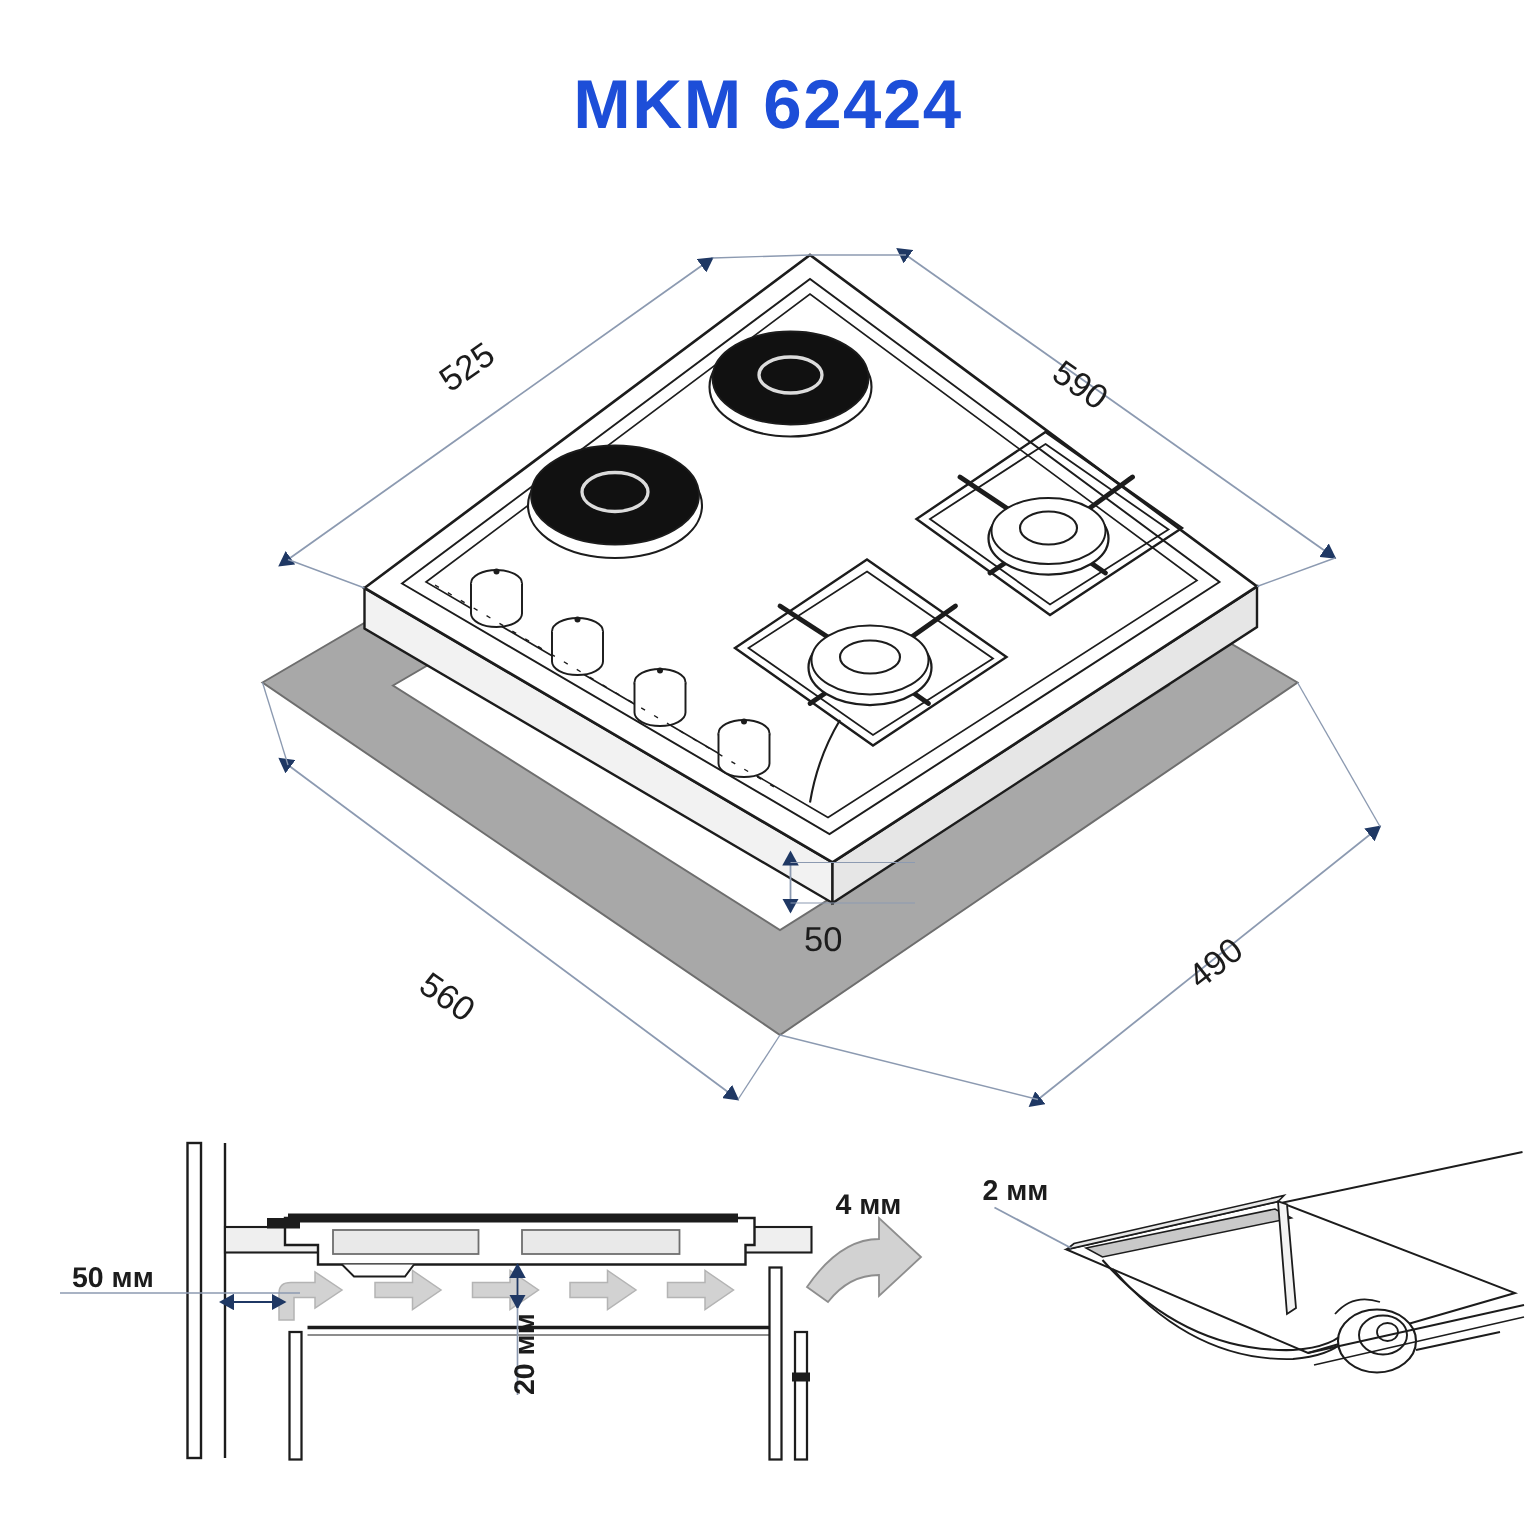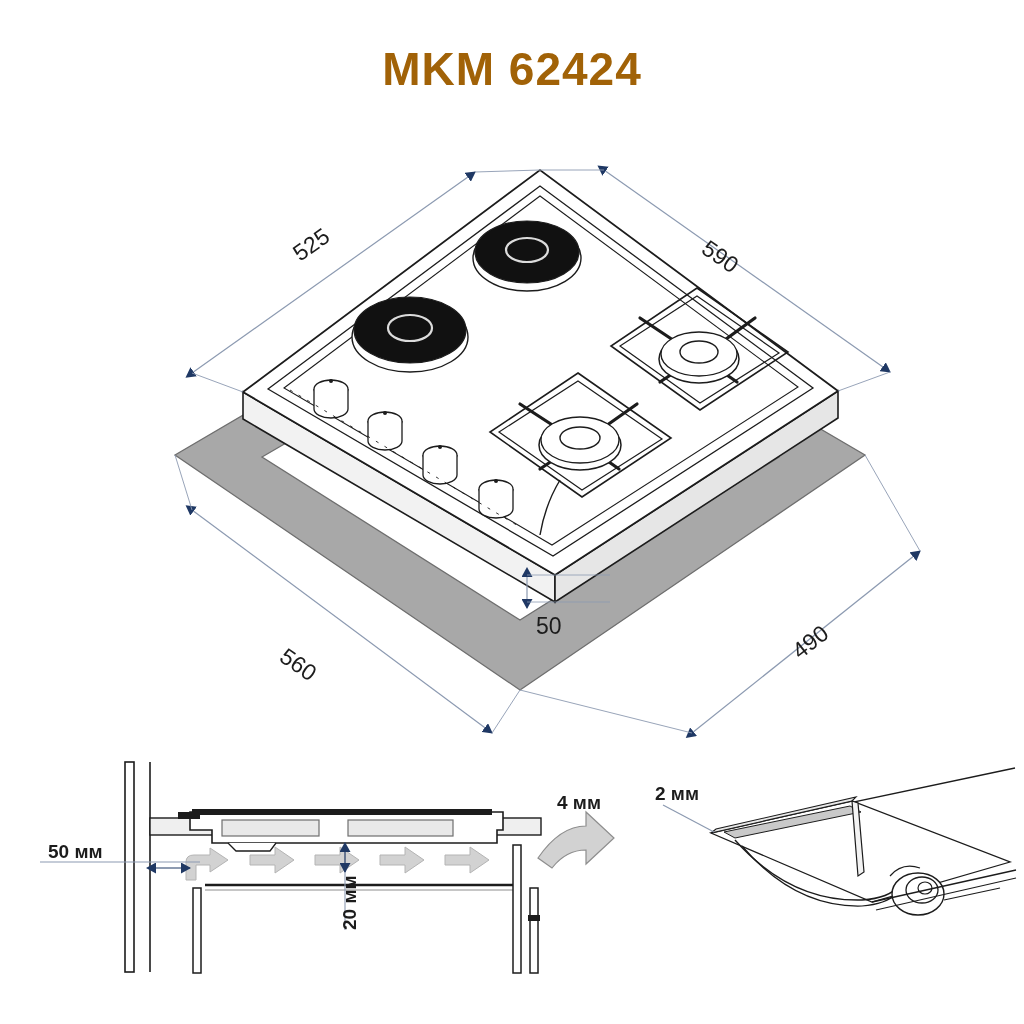--- a/index.html
+++ b/index.html
@@ -22,21 +22,21 @@
   }
   #title {
     position: absolute;
     left: 0;
     top: 42px;
     width: 1024px;
     text-align: center;
     font-size: 46px;
     font-weight: bold;
     letter-spacing: 1px;
-    color: #a16207;
+    color: #1d4ed8;
     font-family: "Liberation Sans", sans-serif;
   }
   .svg-layer {
     position: absolute;
     left: 0;
     top: 0;
     width: 1024px;
     height: 1024px;
   }
   .dim-text {

